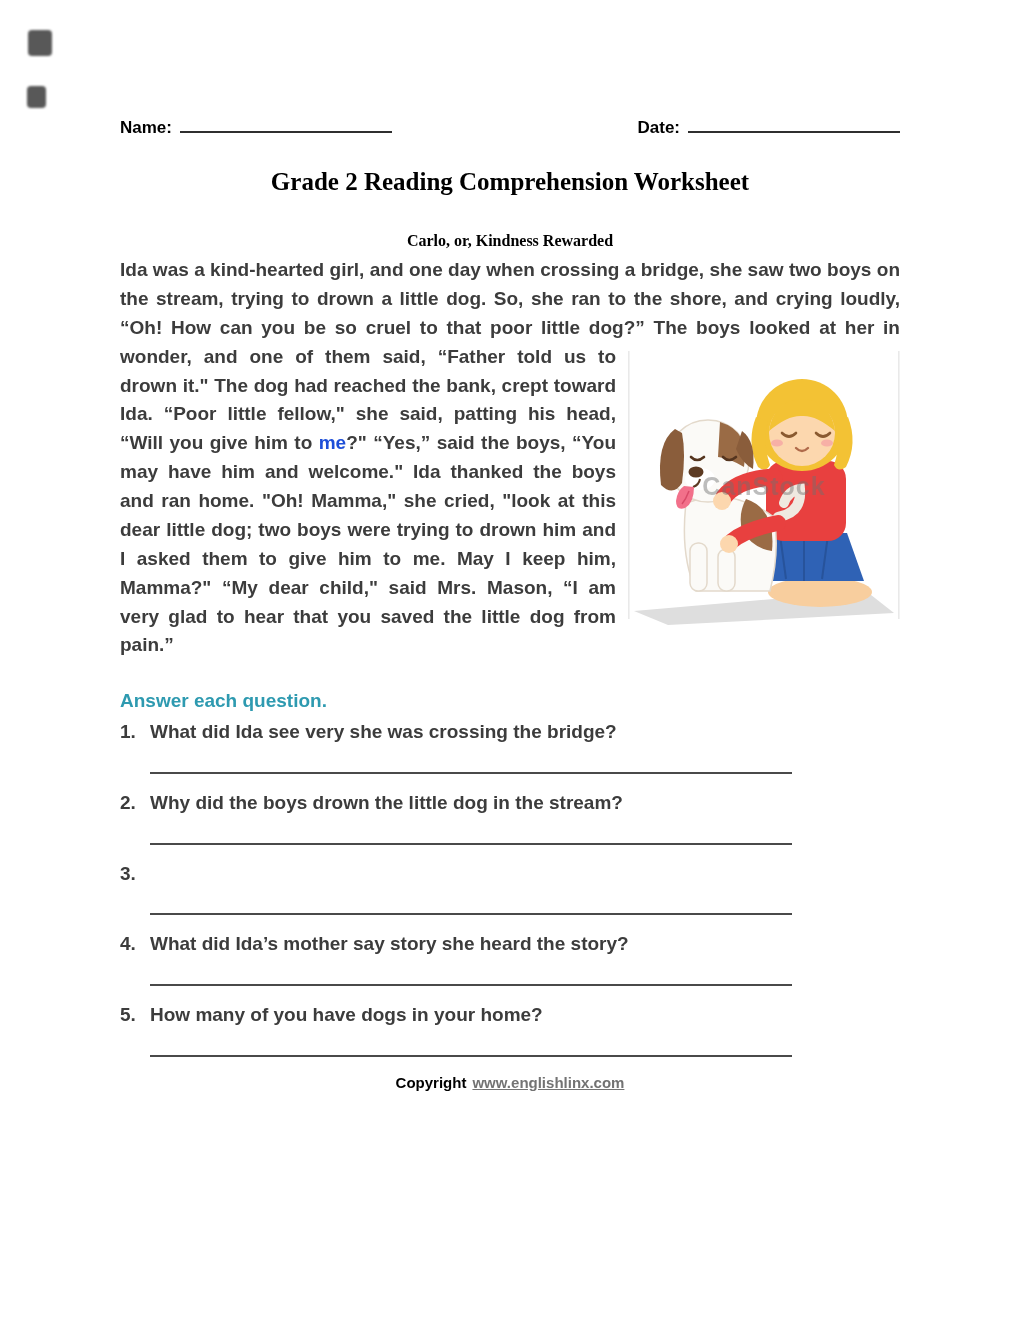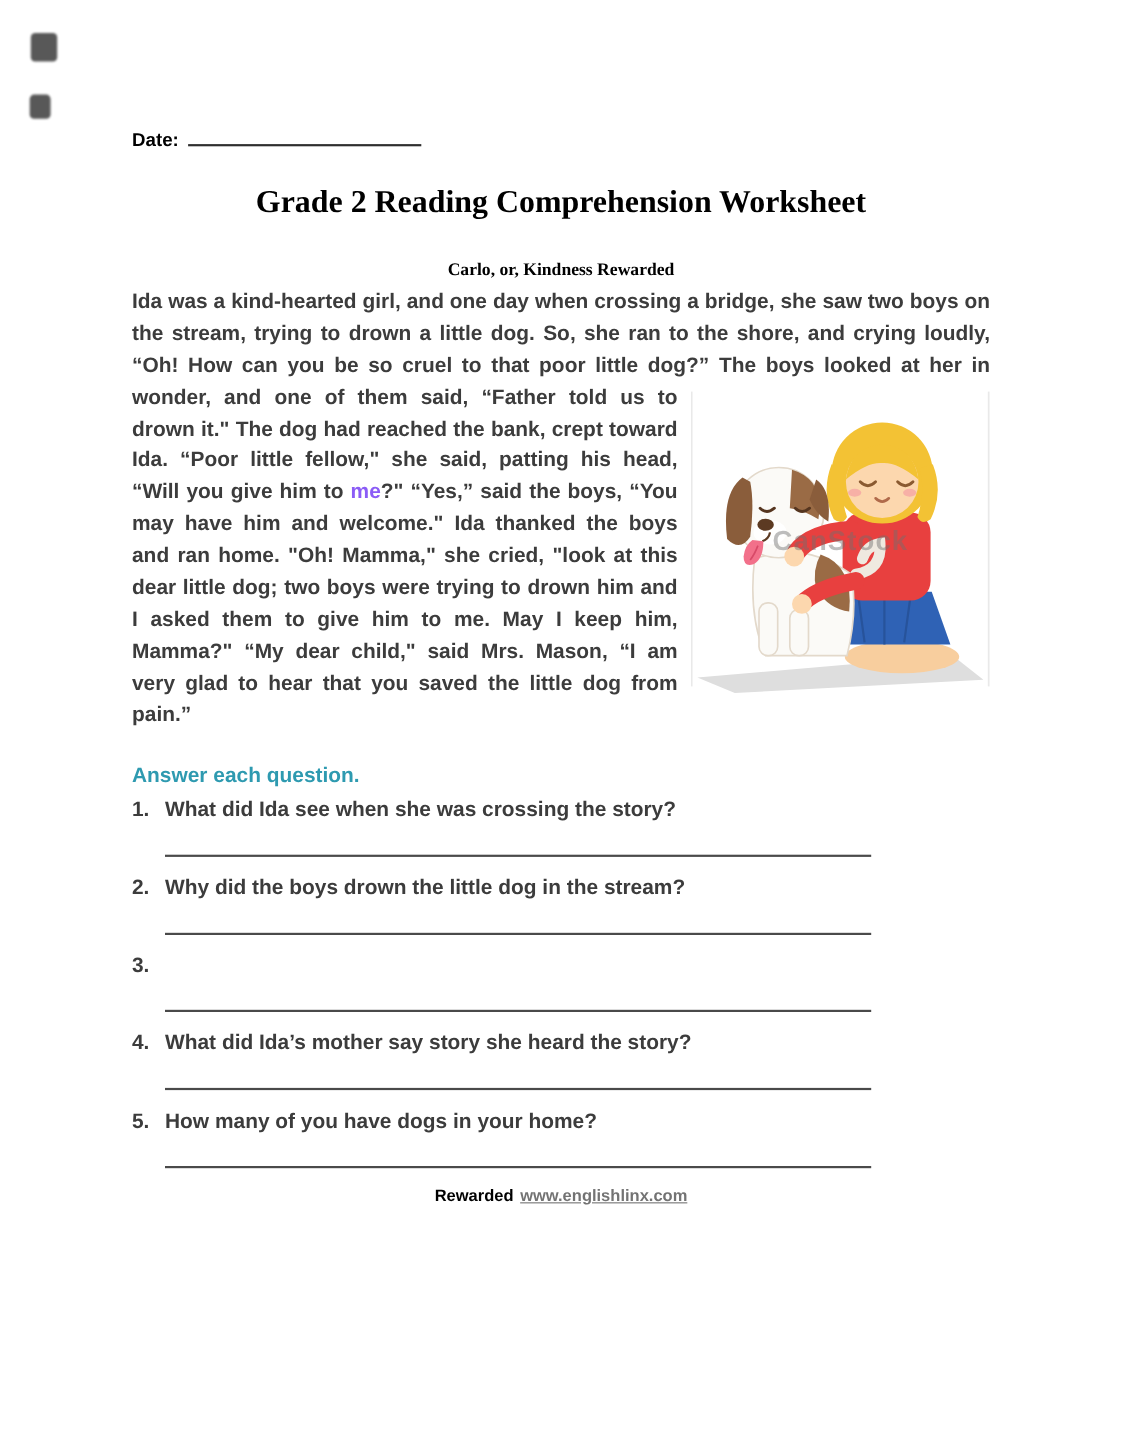--- a/index.html
+++ b/index.html
@@ -25,41 +25,41 @@
     font-weight:bold; color:#000; font-size:17px;
   }
   .write-line {
     display:inline-block; width:212px; height:13px;
     border-bottom:2px solid #2f2f2f; margin-left:8px;
   }
 
   .title {
     margin:30px 0 0; text-align:center;
     font-family:"Liberation Serif", serif;
-    font-size:29px; font-weight:bold; color:#000;
+    font-size:25px; font-weight:bold; color:#000;
   }
   .story-title {
     margin:36px 0 0; text-align:center;
     font-family:"Liberation Serif", serif;
     font-size:16px; font-weight:bold; color:#000;
   }
 
   .section-heading {
     clear:both;
     margin:30px 0 8px;
     color:#2E9AB0; font-size:19px; font-weight:bold;
   }
   .answer-heading { }
 
   .story {
     margin:6px 0 0;
     font-size:19px; line-height:1.52; font-weight:bold;
     text-align:justify; color:#3c3c3c;
   }
-  .emph { color:#8b5cf6; }
+  .emph { color:#1d4ed8; }
 
   .illo {
     float:right;
     width:272px; height:280px;
     margin:2px 0 4px 12px;
   }
   .illo svg { display:block; }
 
   .question-block { margin-bottom:17px; }
   .question { display:flex; font-size:19px; font-weight:bold; color:#3c3c3c; line-height:1.3; }
@@ -78,20 +78,23 @@
 </style>
 </head>
 <body>
 
 <div class="page">
 
   <div class="artifact a1"></div>
   <div class="artifact a2"></div>
 
   <div class="name-date-row">
+    <div>
+      <span>Name:</span><span class="write-line"></span>
+    </div>
     <div>
       <span>Date:</span><span class="write-line"></span>
     </div>
   </div>
 
   <h1 class="title">Grade 2 Reading Comprehension Worksheet</h1>
   <h2 class="story-title">Carlo, or, Kindness Rewarded</h2>
 
 
   <p class="story"><span>Ida was a kind-hearted girl, and one day when crossing a bridge, she saw two boys on the stream, trying to drown a little dog. So, she ran to the shore, and crying loudly, “Oh! How can you be so cruel to that poor little dog?” The boys</span><span class="illo">
@@ -140,21 +143,21 @@
 
       <text x="136" y="150" text-anchor="middle" font-family="Liberation Sans, sans-serif" font-size="25" font-weight="bold" fill="#6f6f6f" opacity="0.45" letter-spacing="1">CanStock</text>
     </svg>
       </span><span> looked at her in wonder, and one of them said, “Father told us to drown it." The dog had reached the bank, crept toward Ida. “Poor little fellow," she said, patting his head, “Will you give him to </span><span class="emph">me</span><span>?" “Yes,” said the boys, “You may have him and welcome." Ida thanked the boys and ran home. "Oh! Mamma," she cried, "look at this dear little dog; two boys were trying to drown him and I asked them to give him to me. May I keep him, Mamma?" “My dear child," said Mrs. Mason, “I am very glad to hear that you saved the little dog from pain.”</span></p>
 
   <h3 class="section-heading answer-heading">Answer each question.</h3>
 
   <div class="question-block">
     <div class="question">
       <span class="qnum">1.</span>
-      <span class="qtext">What did Ida see when she was crossing the story?</span>
+      <span class="qtext">What did Ida see very she was crossing the bridge?</span>
     </div>
     <div class="answer-line"></div>
   </div>
 
   <div class="question-block">
     <div class="question">
       <span class="qnum">2.</span>
       <span class="qtext">Why did the boys drown the little dog in the stream?</span>
     </div>
     <div class="answer-line"></div>
@@ -177,16 +180,16 @@
 
   <div class="question-block">
     <div class="question">
       <span class="qnum">5.</span>
       <span class="qtext">How many of you have dogs in your home?</span>
     </div>
     <div class="answer-line"></div>
   </div>
 
   <div class="footer">
-    <span>Rewarded</span><a class="footer-link" href="#">www.englishlinx.com</a>
+    <span>Copyright</span><a class="footer-link" href="#">www.englishlinx.com</a>
   </div>
 
 </div>
 
 </body></html>

